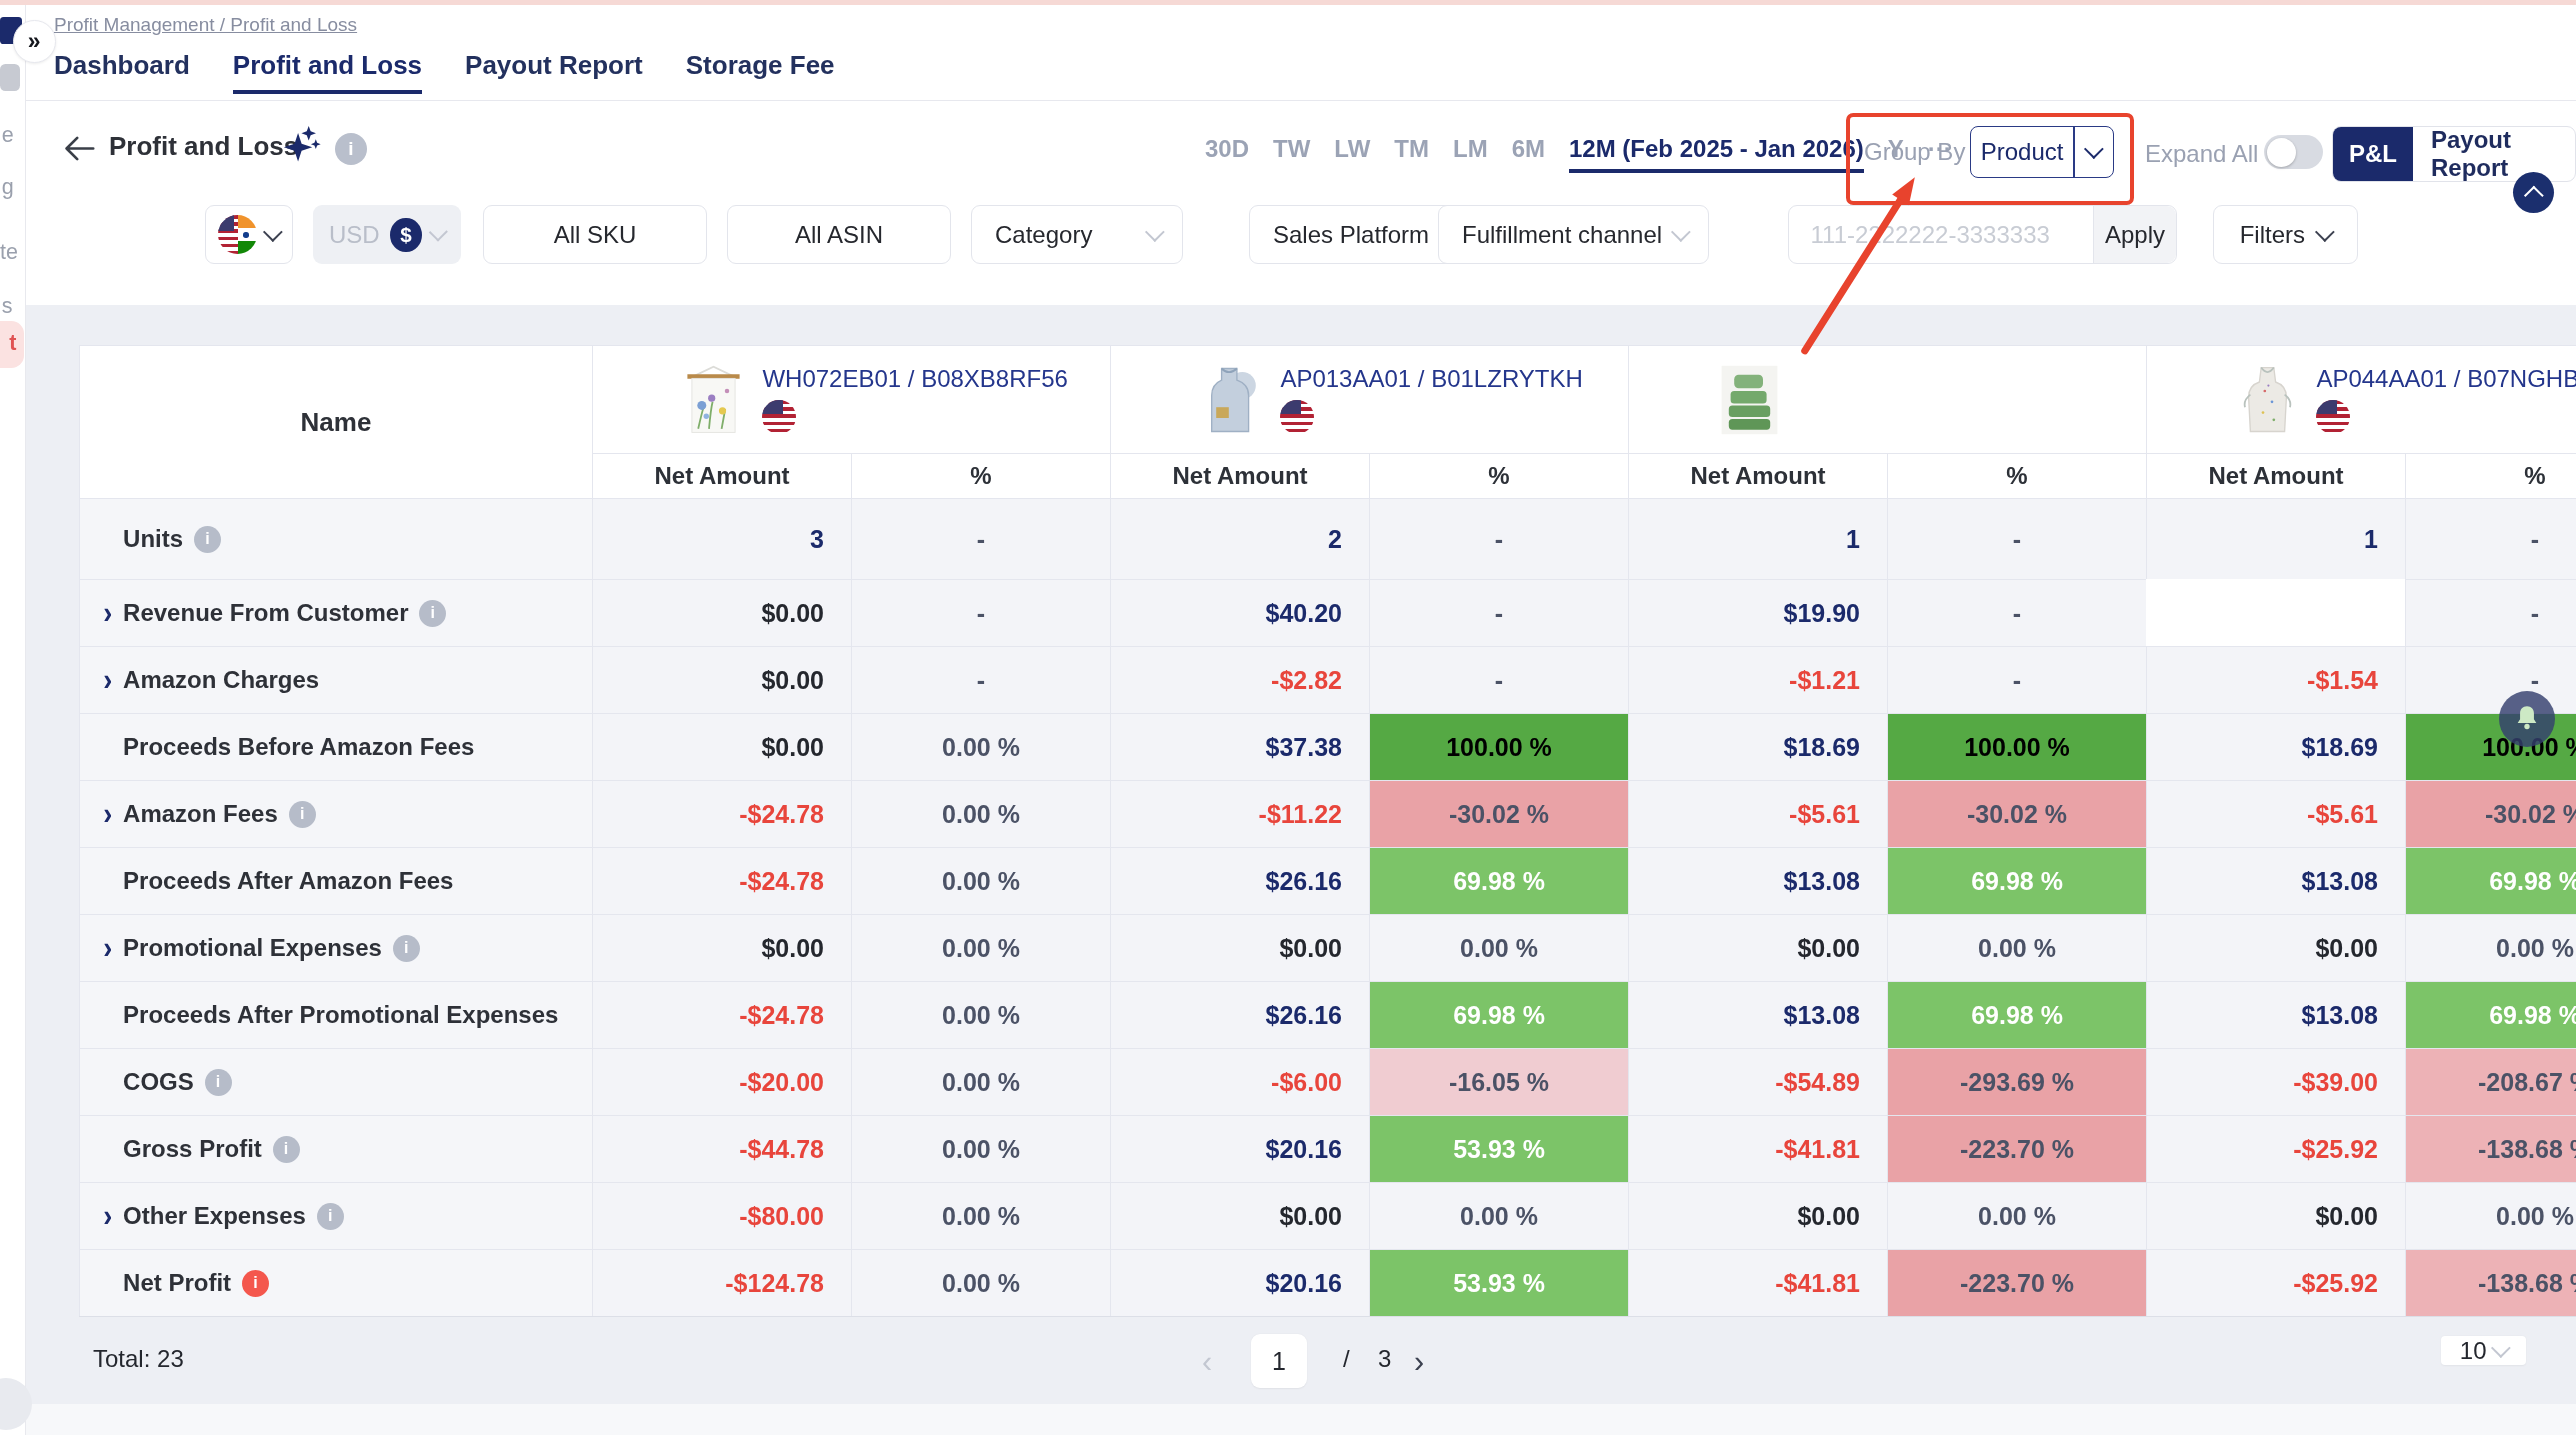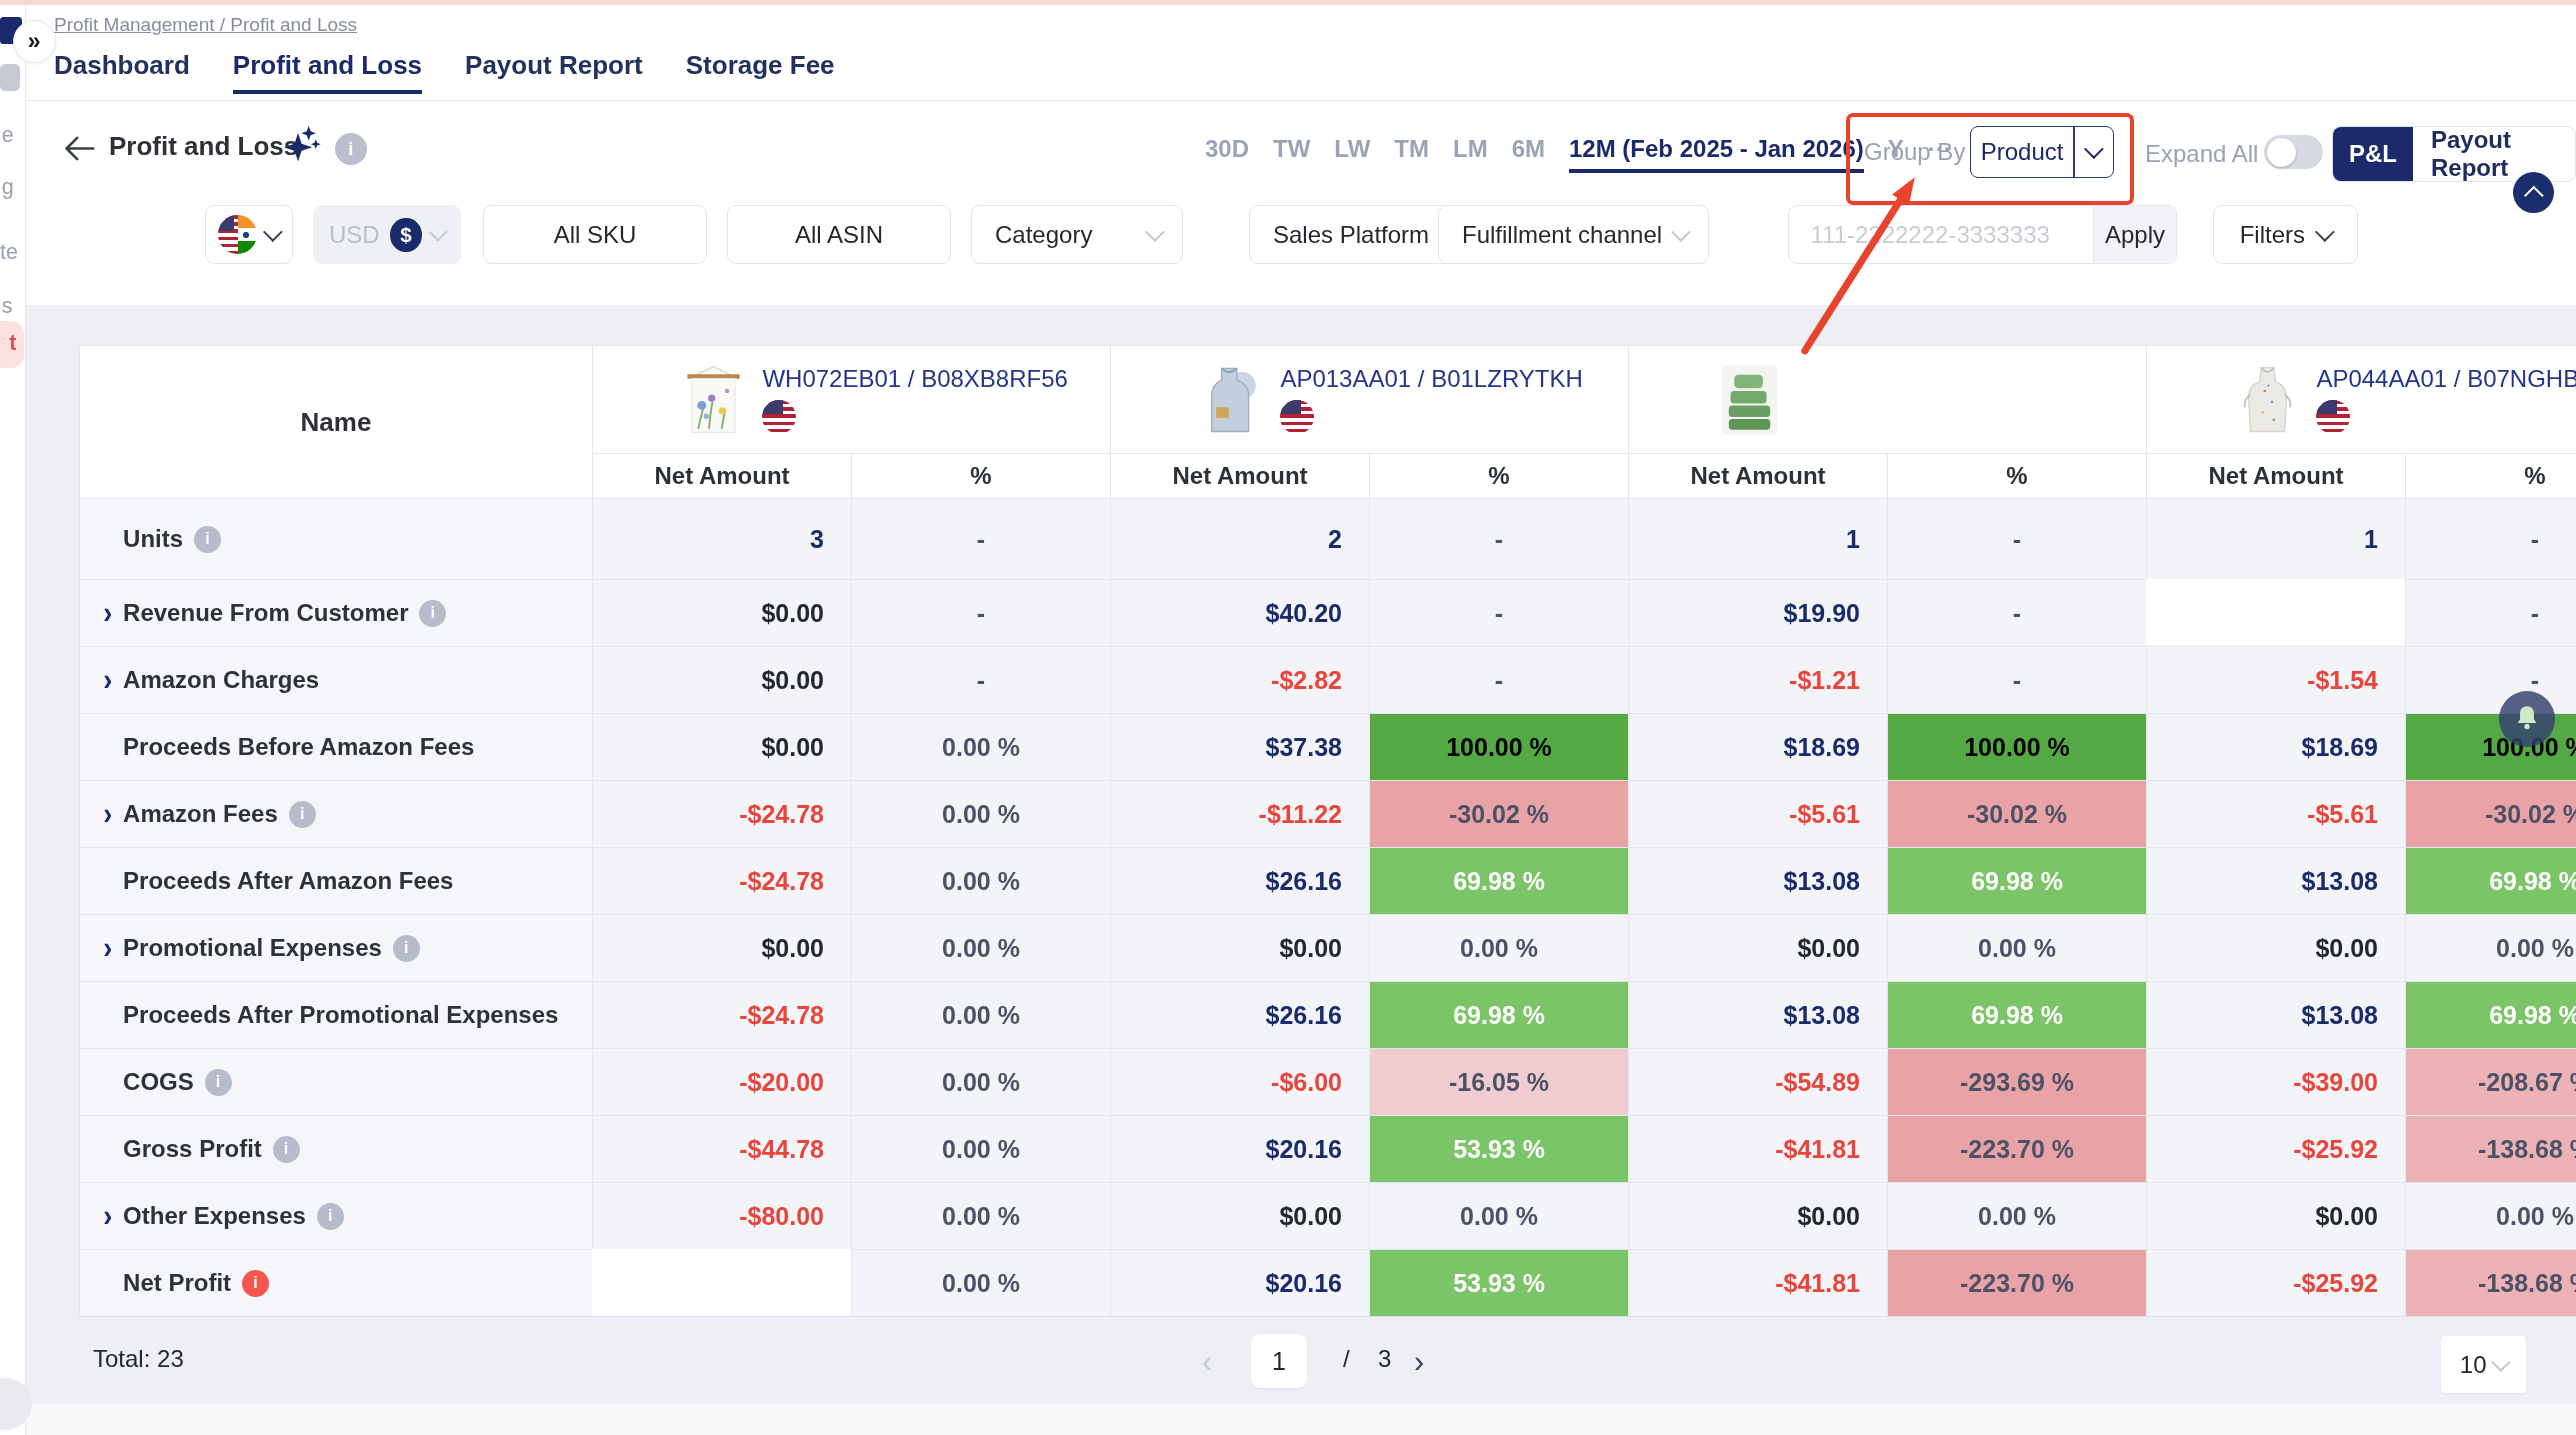--- a/index.html
+++ b/index.html
@@ -105,21 +105,21 @@
   
   .pimg{width:70px;height:74px;flex:none;display:flex;align-items:center;justify-content:center}
   
   .total-label{position:absolute;left:93px;top:1345px;font-size:24px;color:#24272e;z-index:3}
   .pg-prev{position:absolute;left:1202px;top:1344px;font-size:30.5px;color:#c3c7d1;z-index:3;cursor:pointer}
   .pg-box{position:absolute;left:1251px;top:1334px;width:56px;height:54px;background:#fff;border-radius:9px;z-index:3;
       display:flex;align-items:center;justify-content:center;font-size:25px;color:#24272e;box-shadow:0 0.9px 1.8px rgba(0,0,0,.06);cursor:pointer}
   .pg-sep{position:absolute;left:1343px;top:1345px;font-size:24px;color:#24272e;z-index:3}
   .pg-total{position:absolute;left:1378px;top:1345px;font-size:24px;color:#24272e;z-index:3}
   .pg-next{position:absolute;left:1414px;top:1344px;font-size:30.5px;color:#3c4150;z-index:3;cursor:pointer}
-  .psize{position:absolute;left:2441px;top:1336px;width:85px;height:57px;background:#fff;border-radius:4px;z-index:3;
+  .psize{position:absolute;left:2441px;top:1336px;width:85px;height:29px;background:#fff;border-radius:4px;z-index:3;
       display:flex;align-items:center;justify-content:center;gap:7px;font-size:24px;color:#24272e;box-shadow:0 0.9px 1.8px rgba(0,0,0,.05);cursor:pointer}
   
   .bell-fab{position:absolute;left:2499px;top:691px;width:56px;height:56px;border-radius:50%;background:rgba(53,63,110,.82);
       display:flex;align-items:center;justify-content:center;z-index:20;cursor:pointer}
   .corner-circle{position:absolute;left:-20px;top:1378px;width:52px;height:52px;border-radius:50%;background:#e8eaef;z-index:26}
 </style>
 </head>
 <body>
 
 <div class="topstrip"></div>
@@ -444,20 +444,21 @@
     <div class="cell pct " style="grid-row:13;grid-column:5">0.00 %</div>
     <div class="cell amt black" style="grid-row:13;grid-column:6">$0.00</div>
     <div class="cell pct " style="grid-row:13;grid-column:7">0.00 %</div>
     <div class="cell amt black" style="grid-row:13;grid-column:8">$0.00</div>
     <div class="cell pct " style="grid-row:13;grid-column:9">0.00 %</div>
     <div class="cell namec" style="grid-row:14;grid-column:1">
           <span class="rchev-sp"></span>
       <span class="rlabel">Net Profit</span>
       <span class="info r">i</span>
     </div>
+    <div class="cell amt red" style="grid-row:14;grid-column:2">-$124.78</div>
     <div class="cell pct " style="grid-row:14;grid-column:3">0.00 %</div>
     <div class="cell amt navy" style="grid-row:14;grid-column:4">$20.16</div>
     <div class="cell pct gmid" style="grid-row:14;grid-column:5">53.93 %</div>
     <div class="cell amt red" style="grid-row:14;grid-column:6">-$41.81</div>
     <div class="cell pct pink" style="grid-row:14;grid-column:7">-223.70 %</div>
     <div class="cell amt red" style="grid-row:14;grid-column:8">-$25.92</div>
     <div class="cell pct pmid" style="grid-row:14;grid-column:9">-138.68 %</div>
   </div>
 <div class="bottom-strip"></div>
 

